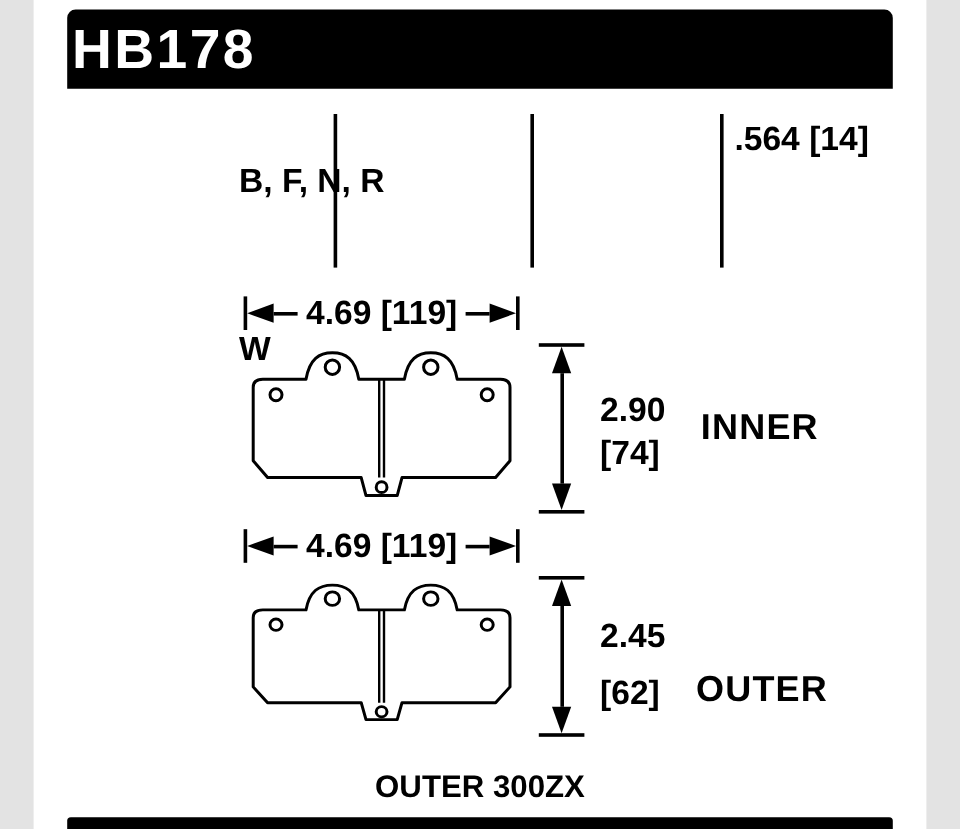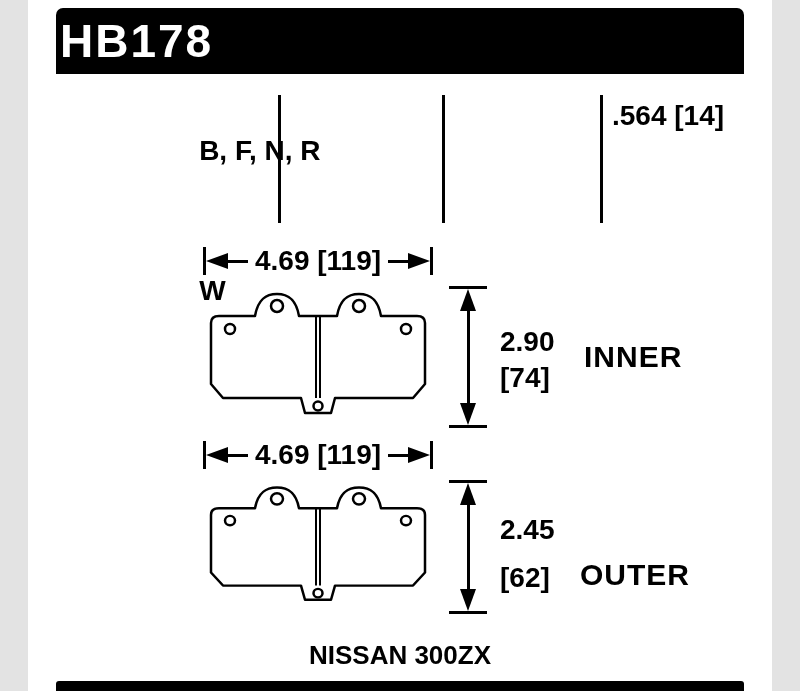--- a/index.html
+++ b/index.html
@@ -160,16 +160,16 @@
     <span class="vtick"></span>
     <span class="arrow-up"></span>
     <span class="vline"></span>
     <span class="arrow-down"></span>
     <span class="vtick"></span>
   </div>
   <div class="meas m-out-val">2.45</div>
   <div class="meas m-out-mm">[62]</div>
   <div class="pad-label label-outer">OUTER</div>
 
-  <div class="vehicle">NISSAN 300ZX</div>
+  <div class="vehicle">OUTER 300ZX</div>
   <div class="bottom-bar"></div>
 
 </div>
 
 </body></html>

